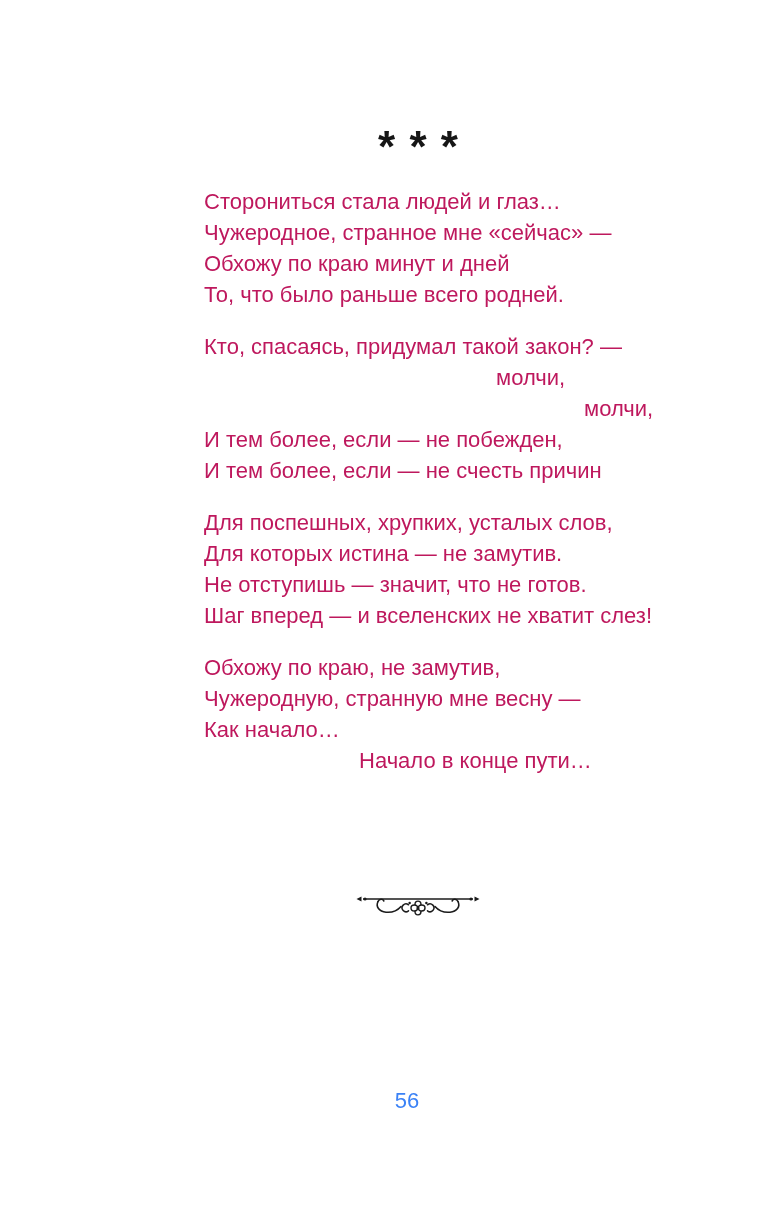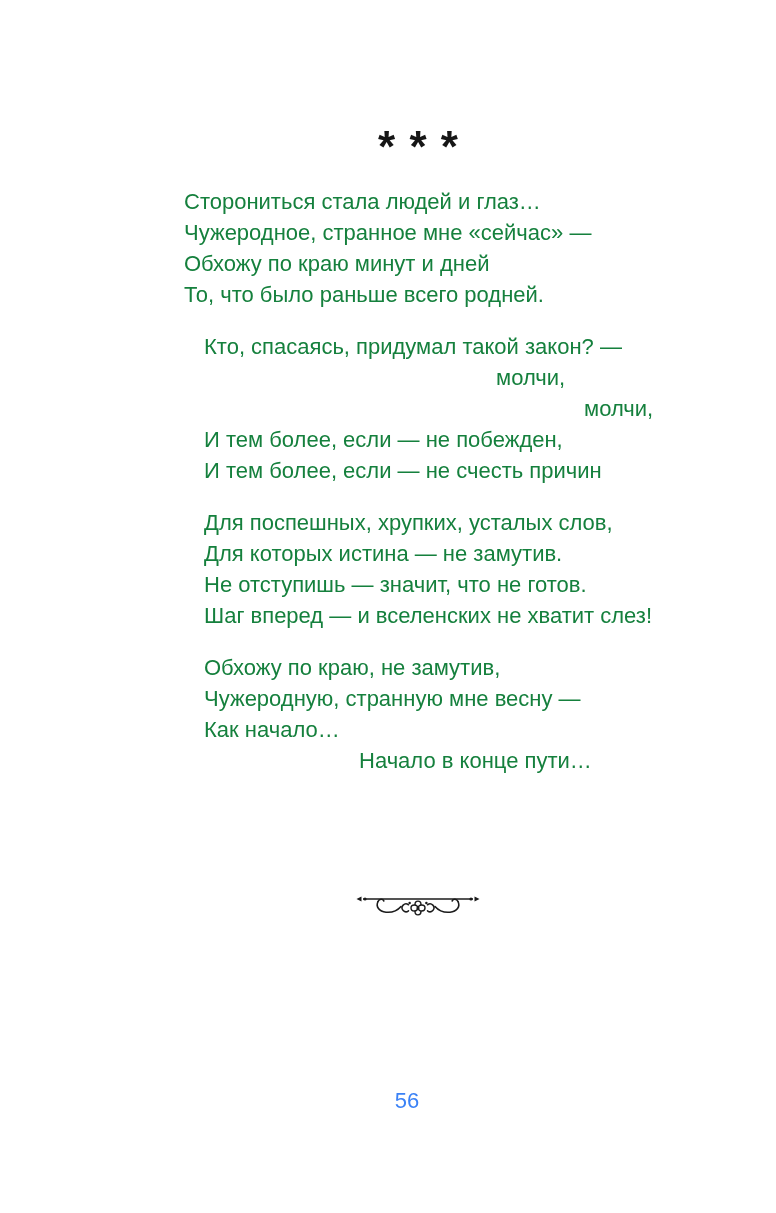--- a/index.html
+++ b/index.html
@@ -27,30 +27,29 @@
     transform: translateX(-50%);
     font-size: 44px;
     line-height: 46px;
     font-weight: 700;
     white-space: nowrap;
     word-spacing: 2px;
     color: #161616;
   }
   .poem {
     position: absolute;
-    left: 184px;
+    left: 204px;
     top: 186px;
     font-size: 22px;
     line-height: 31px;
-    color: #15803d;
+    color: #be185d;
     white-space: nowrap;
   }
   .stanza + .stanza {
     margin-top: 21px;
-    margin-left: 20px;
   }
   .line { min-height: 31px; }
   .indent-molchi-1 { margin-left: 292px; }
   .indent-molchi-2 { margin-left: 380px; }
   .indent-finale   { margin-left: 155px; }
   .divider {
     position: absolute;
     top: 894px;
     left: 418px;
     transform: translateX(-50%);

